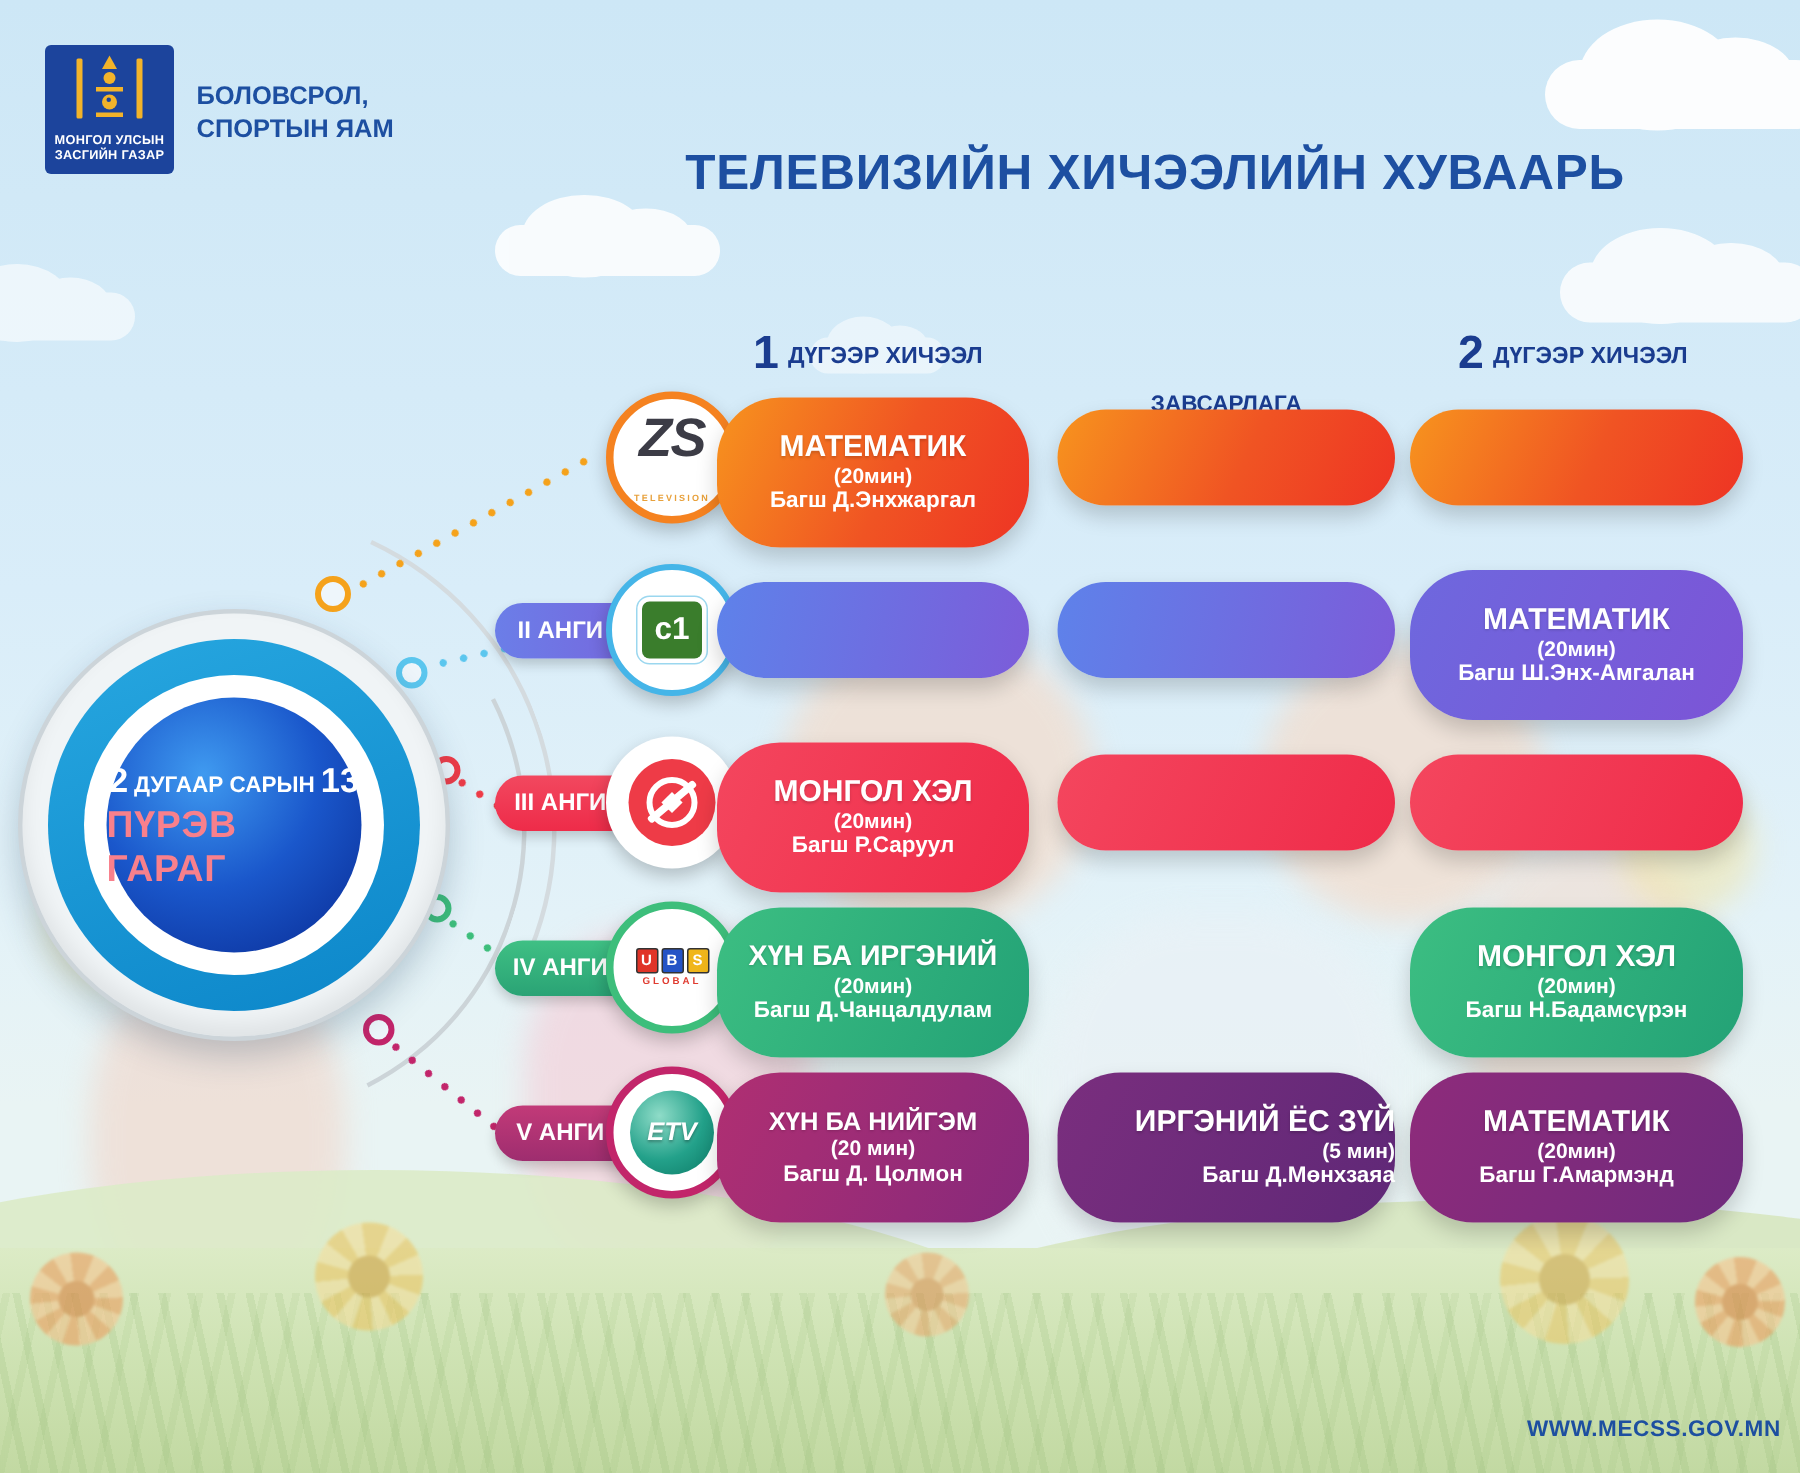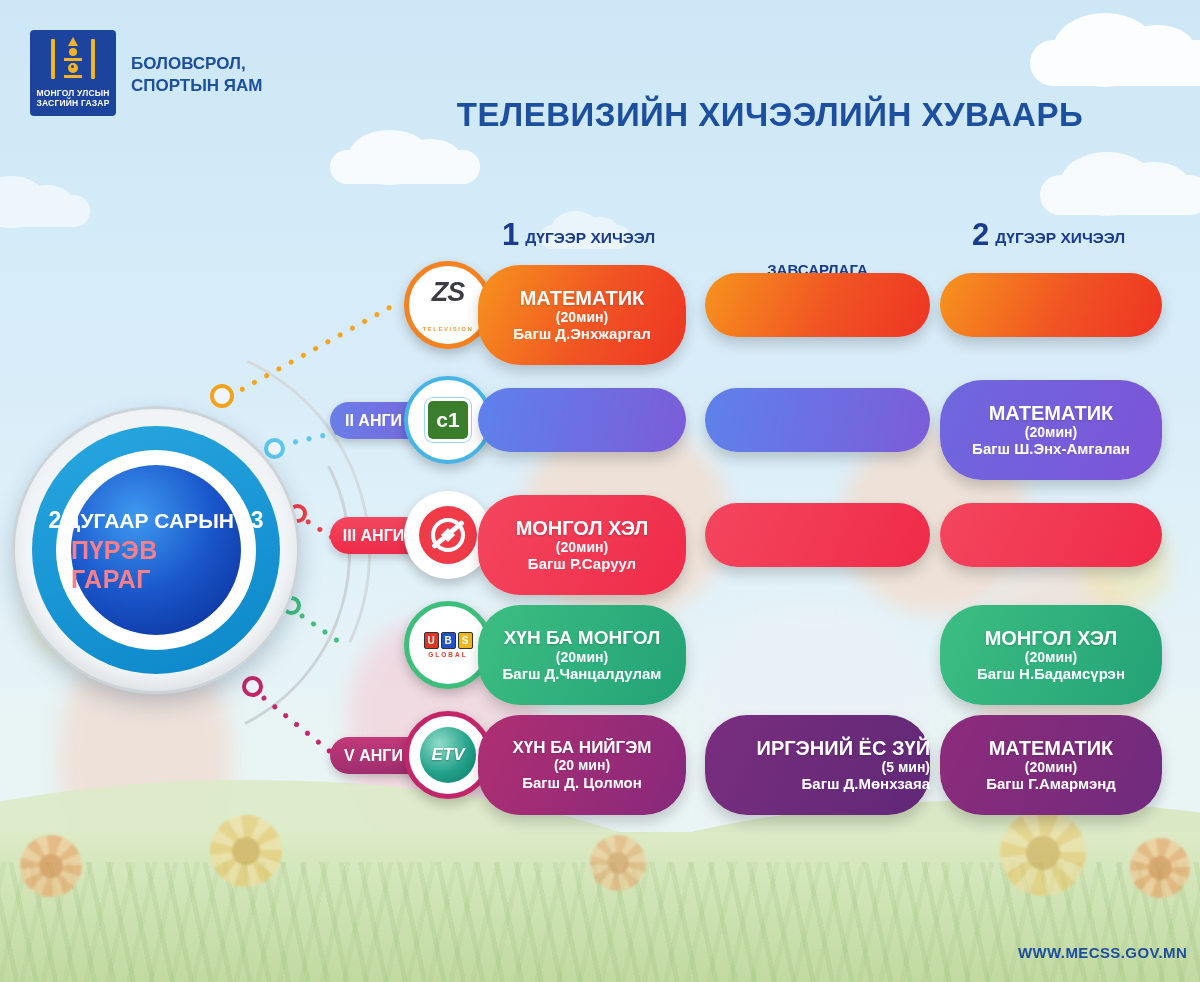--- a/index.html
+++ b/index.html
@@ -59,21 +59,21 @@
   .dc-outer{position:absolute;left:12px;top:406px;width:288px;height:288px;border-radius:50%;
     background:#f0f4f6;border:3px solid #ccd4d9;box-sizing:border-box;
     box-shadow:0 10px 22px rgba(40,70,100,.25), inset 0 -8px 14px rgba(0,0,0,.07);}
   .dc-blue{position:absolute;left:17px;top:17px;width:248px;height:248px;border-radius:50%;
     background:linear-gradient(160deg,#27a7e0,#0c86c9);}
   .dc-white{position:absolute;left:24px;top:24px;width:200px;height:200px;border-radius:50%;background:#fff;}
   .dc-core{position:absolute;left:15px;top:15px;width:170px;height:170px;border-radius:50%;
     background:radial-gradient(circle at 38% 30%,#3f9af0 0%,#1a57cb 48%,#0a2e97 96%);
     display:flex;flex-direction:column;align-items:center;justify-content:center;}
   .dc-line1{color:#fff;font-weight:bold;white-space:nowrap;display:flex;align-items:baseline;gap:4px;}
-  .dc-line1 .big{font-size:23px;} .dc-line1 .small{font-size:21px;}
+  .dc-line1 .big{font-size:23px;} .dc-line1 .small{font-size:15px;}
   .dc-line2{font-weight:bold;font-size:25px;letter-spacing:.5px;margin-top:2px;}
 
   
   .orbit{position:absolute;border:3px solid transparent;border-radius:50%;}
   .trail{position:absolute;height:5px;transform-origin:left center;
     background-image:radial-gradient(circle at 2.5px 2.5px, var(--c) 2.2px, transparent 2.7px);
     background-size:14px 5px;background-repeat:repeat-x;}
   .ring{position:absolute;border-radius:50%;border:4px solid var(--c);background:#eef6fb;box-sizing:border-box;}
 
   
@@ -111,21 +111,21 @@
   .ring4{border:5px solid #3dbe7b;}
   .g4m{background:linear-gradient(115deg,#2ea87e 0%,#1f9a72 100%);}
   .g5{background:linear-gradient(115deg,#b02f72 0%,#86297b 100%);}
   .a5{background:linear-gradient(180deg,#c23a78,#9e2d6f);}
   .ring5{border:5px solid #c2256a;}
   .g5m{background:linear-gradient(115deg,#7a2e7e 0%,#5f2877 100%);align-items:flex-end;}
   .g5r{background:linear-gradient(115deg,#8e2b7b 0%,#6f2b7d 100%);}
 
   
   .zs-wrap{text-align:center;}
-  .zs-text{font-style:italic;font-weight:bold;font-size:27px;color:#3c3c46;line-height:1;position:relative;letter-spacing:-1px;}
+  .zs-text{font-style:italic;font-weight:bold;font-size:36px;color:#3c3c46;line-height:1;position:relative;letter-spacing:-1px;}
   .zs-sub{font-size:6px;font-weight:bold;color:#e8a13c;letter-spacing:1.5px;margin-top:2px;}
   .c1-box{width:40px;height:38px;border-radius:5px;background:#3a7d2c;display:flex;align-items:center;justify-content:center;
     color:#fff;font-weight:bold;font-size:21px;box-shadow:0 0 0 3px #fff,0 0 0 4px #9bd7ef;}
   .mnb-disc{width:58px;height:58px;border-radius:50%;background:#ee3b47;display:flex;align-items:center;justify-content:center;position:relative;}
   .mnb-ring{width:34px;height:34px;border-radius:50%;border:4px solid #fff;box-sizing:border-box;position:relative;}
   .mnb-slash{position:absolute;left:9px;top:26px;width:40px;height:5px;background:#fff;border-radius:2px;transform:rotate(-40deg);}
   .mnb-knot{position:absolute;left:24px;top:24px;width:10px;height:10px;background:#fff;transform:rotate(45deg);}
   .ubs-wrap{text-align:center;}
   .ubs-letters{display:flex;gap:2px;justify-content:center;}
   .ubs-letters span{width:13px;height:15px;font-size:10px;font-weight:bold;color:#fff;display:flex;align-items:center;justify-content:center;border-radius:2px;border:1px solid #333;}
@@ -276,32 +276,35 @@
     <div class="pill full c-lesson g3">
       <div class="pill-title">МОНГОЛ ХЭЛ</div>
       <div class="pill-dur">(20мин)</div>
       <div class="pill-teacher">Багш Р.Саруул</div>
     </div>
     <div class="pill empty c-mid g3"></div>
     <div class="pill empty c-right g3"></div>
   </div>
 
   <div class="row" style="top:590px;">
+    <div class="angi-pill a4">
+      <span>IV АНГИ</span>
+    </div>
     <div class="logo-circle ring4">
       <div class="ubs-wrap">
         <div class="ubs-letters">
           <span class="ubs-u">U</span>
           <span class="ubs-b">B</span>
           <span class="ubs-s">S</span>
         </div>
         <div class="ubs-sub">GLOBAL</div>
       </div>
     </div>
     <div class="pill full c-lesson g4">
-      <div class="pill-title" style="font-size:19px;">ХҮН БА МОНГОЛ</div>
+      <div class="pill-title" style="font-size:19px;">ХҮН БА ИРГЭНИЙ</div>
       <div class="pill-dur">(20мин)</div>
       <div class="pill-teacher">Багш Д.Чанцалдулам</div>
     </div>
     <div class="pill full c-right g4">
       <div class="pill-title">МОНГОЛ ХЭЛ</div>
       <div class="pill-dur">(20мин)</div>
       <div class="pill-teacher">Багш Н.Бадамсүрэн</div>
     </div>
   </div>
 

